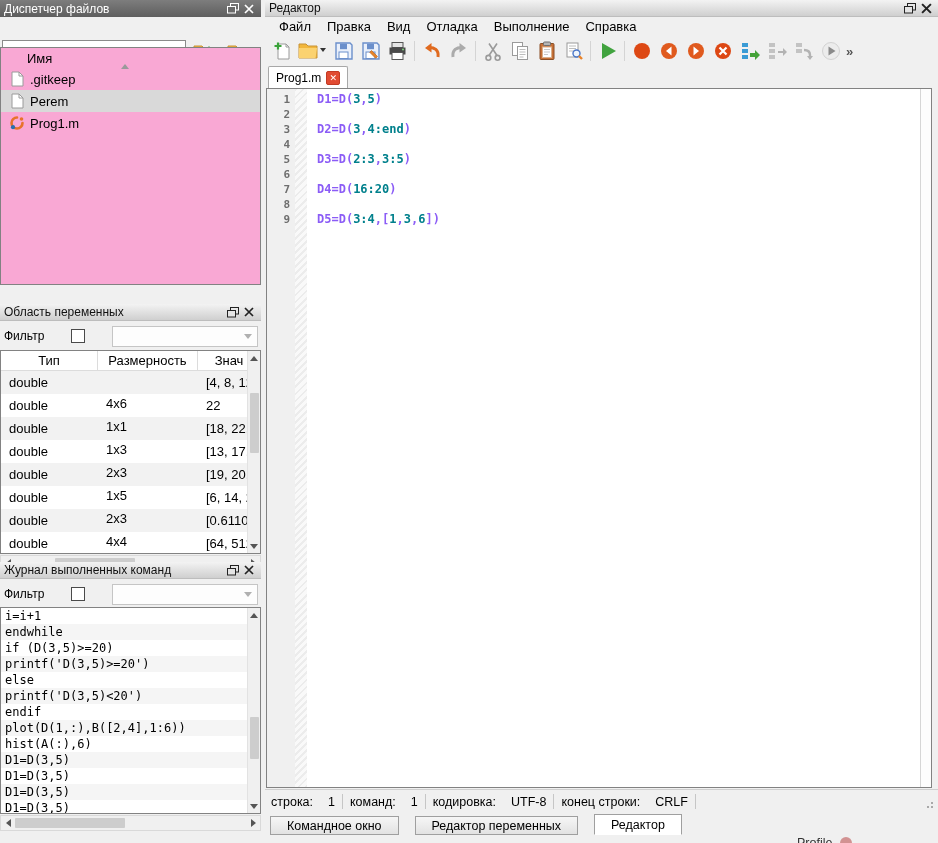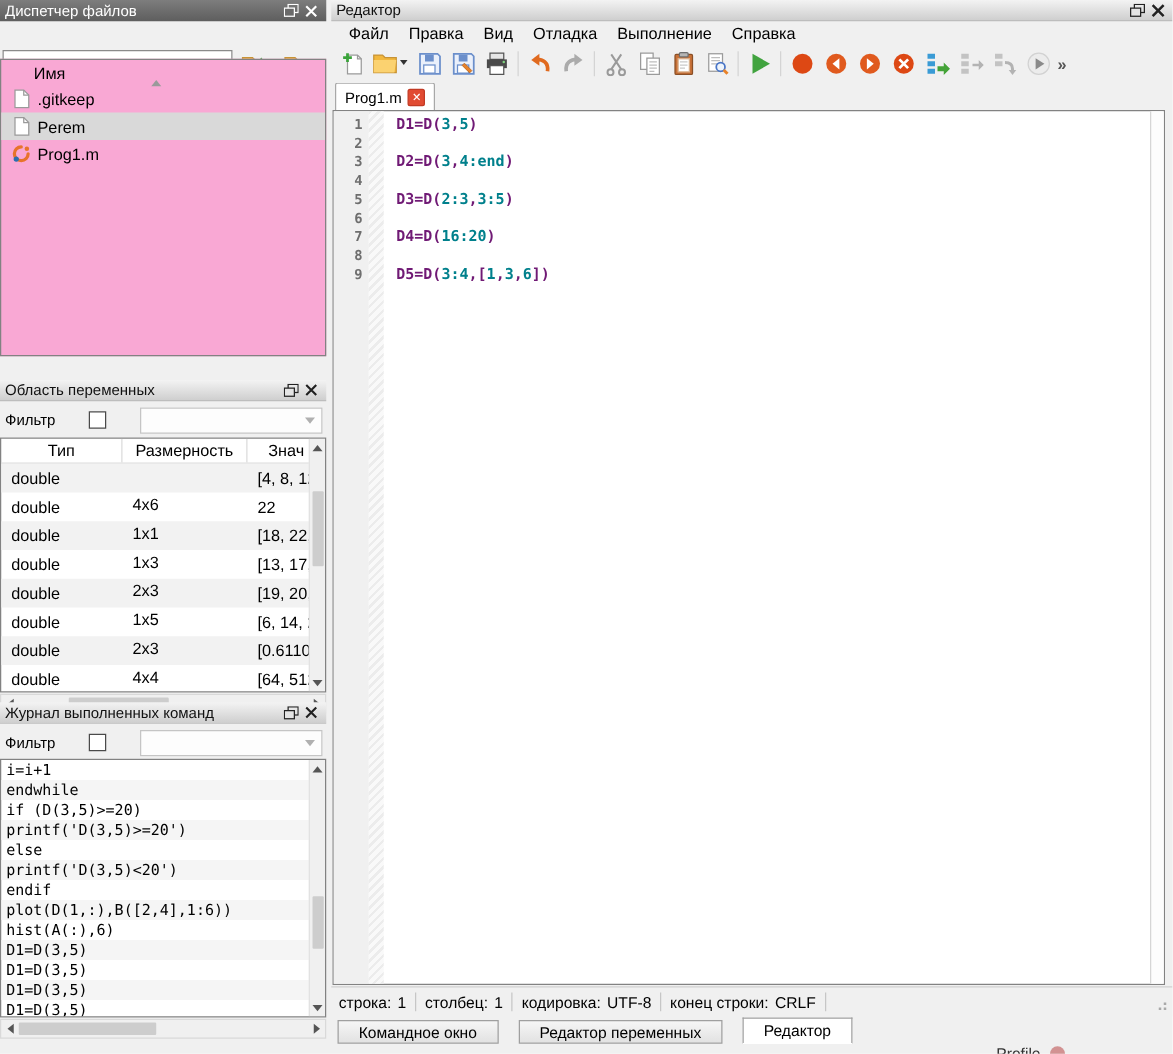--- a/index.html
+++ b/index.html
@@ -80,26 +80,26 @@
   .tabbar { position:absolute; top:66px; left:0; right:0; height:22px; display:flex; align-items:flex-end; padding-left:3px; }
   .etab { height:22px; background:#fff; border:1px solid #a8a8a8; border-bottom:none; border-radius:2px 2px 0 0; display:flex; align-items:center; padding:0 7px; font-size:12px; gap:5px; }
   .tab-close { width:14px; height:14px; background:#e14b32; border:1px solid #c23a24; border-radius:2px; color:#fff; font-size:9px; line-height:12px; text-align:center; font-weight:bold; }
 
   .code-box { position:absolute; top:88px; left:1px; width:666px; height:700px; background:#fff; border:1px solid #828282; display:flex; }
   .gutter { width:28px; background:#f0f0f0; padding-top:3px; text-align:right; }
   .gnum { height:15px; line-height:15px; font-size:11px; font-weight:bold; color:#6e6e6e; padding-right:5px; font-family:"DejaVu Sans Mono",monospace; }
   .hatch { width:12px; background:repeating-linear-gradient(135deg,#ececec 0 2px,#f9f9f9 2px 5px); }
   .code-area { flex:1; padding:3px 0 0 10px; overflow:hidden; }
   .cline { height:15px; line-height:15px; font-size:12px; font-weight:bold; font-family:"DejaVu Sans Mono",monospace; white-space:pre; }
-  .ck { color:#701a75; }
+  .ck { color:#8b5cf6; }
   .cn { color:#00808c; }
   .code-vscroll { width:11px; background:#fdfdfd; border-left:1px solid #d6d6d6; }
 
   .statusbar { position:absolute; top:789px; left:0; right:0; height:24px; border-top:1px solid #cfcfcf; display:flex; align-items:center; padding-left:6px; font-size:12.5px; }
-  .sb-field { display:flex; align-items:center; gap:5px; }
+  .sb-field { display:flex; align-items:center; gap:15px; }
   .sb-sep { width:1px; height:15px; background:#c6c6c6; margin:0 7px; }
   .grip { position:absolute; right:5px; bottom:5px; width:10px; height:10px; }
   .grip i { position:absolute; width:2px; height:2px; background:#a9a9a9; }
 
   
   .bottom-tabs { position:absolute; left:270px; top:814px; display:flex; align-items:flex-end; height:21px; gap:16px; }
   .btab { height:19px; background:linear-gradient(#f6f6f6,#e2e2e2); border:1px solid #9f9f9f; display:flex; align-items:center; padding:0 16px; font-size:12.5px; }
   .btab.active { height:21px; background:#fff; border-bottom:1px solid #fff; }
 
   .profile-cut { position:absolute; left:797px; top:836px; font-size:12.5px; color:#333; display:flex; align-items:center; gap:8px; }
@@ -553,21 +553,21 @@
     <div class="code-vscroll"></div>
   </div>
 
   <div class="statusbar">
     <span class="sb-field">
       <span>строка:</span>
         <span>1</span>
     </span>
     <span class="sb-sep"></span>
     <span class="sb-field">
-      <span>столбец:</span>
+      <span>команд:</span>
         <span>1</span>
     </span>
     <span class="sb-sep"></span>
     <span class="sb-field">
       <span>кодировка:</span>
         <span>UTF-8</span>
     </span>
     <span class="sb-sep"></span>
     <span class="sb-field">
       <span>конец строки:</span>

